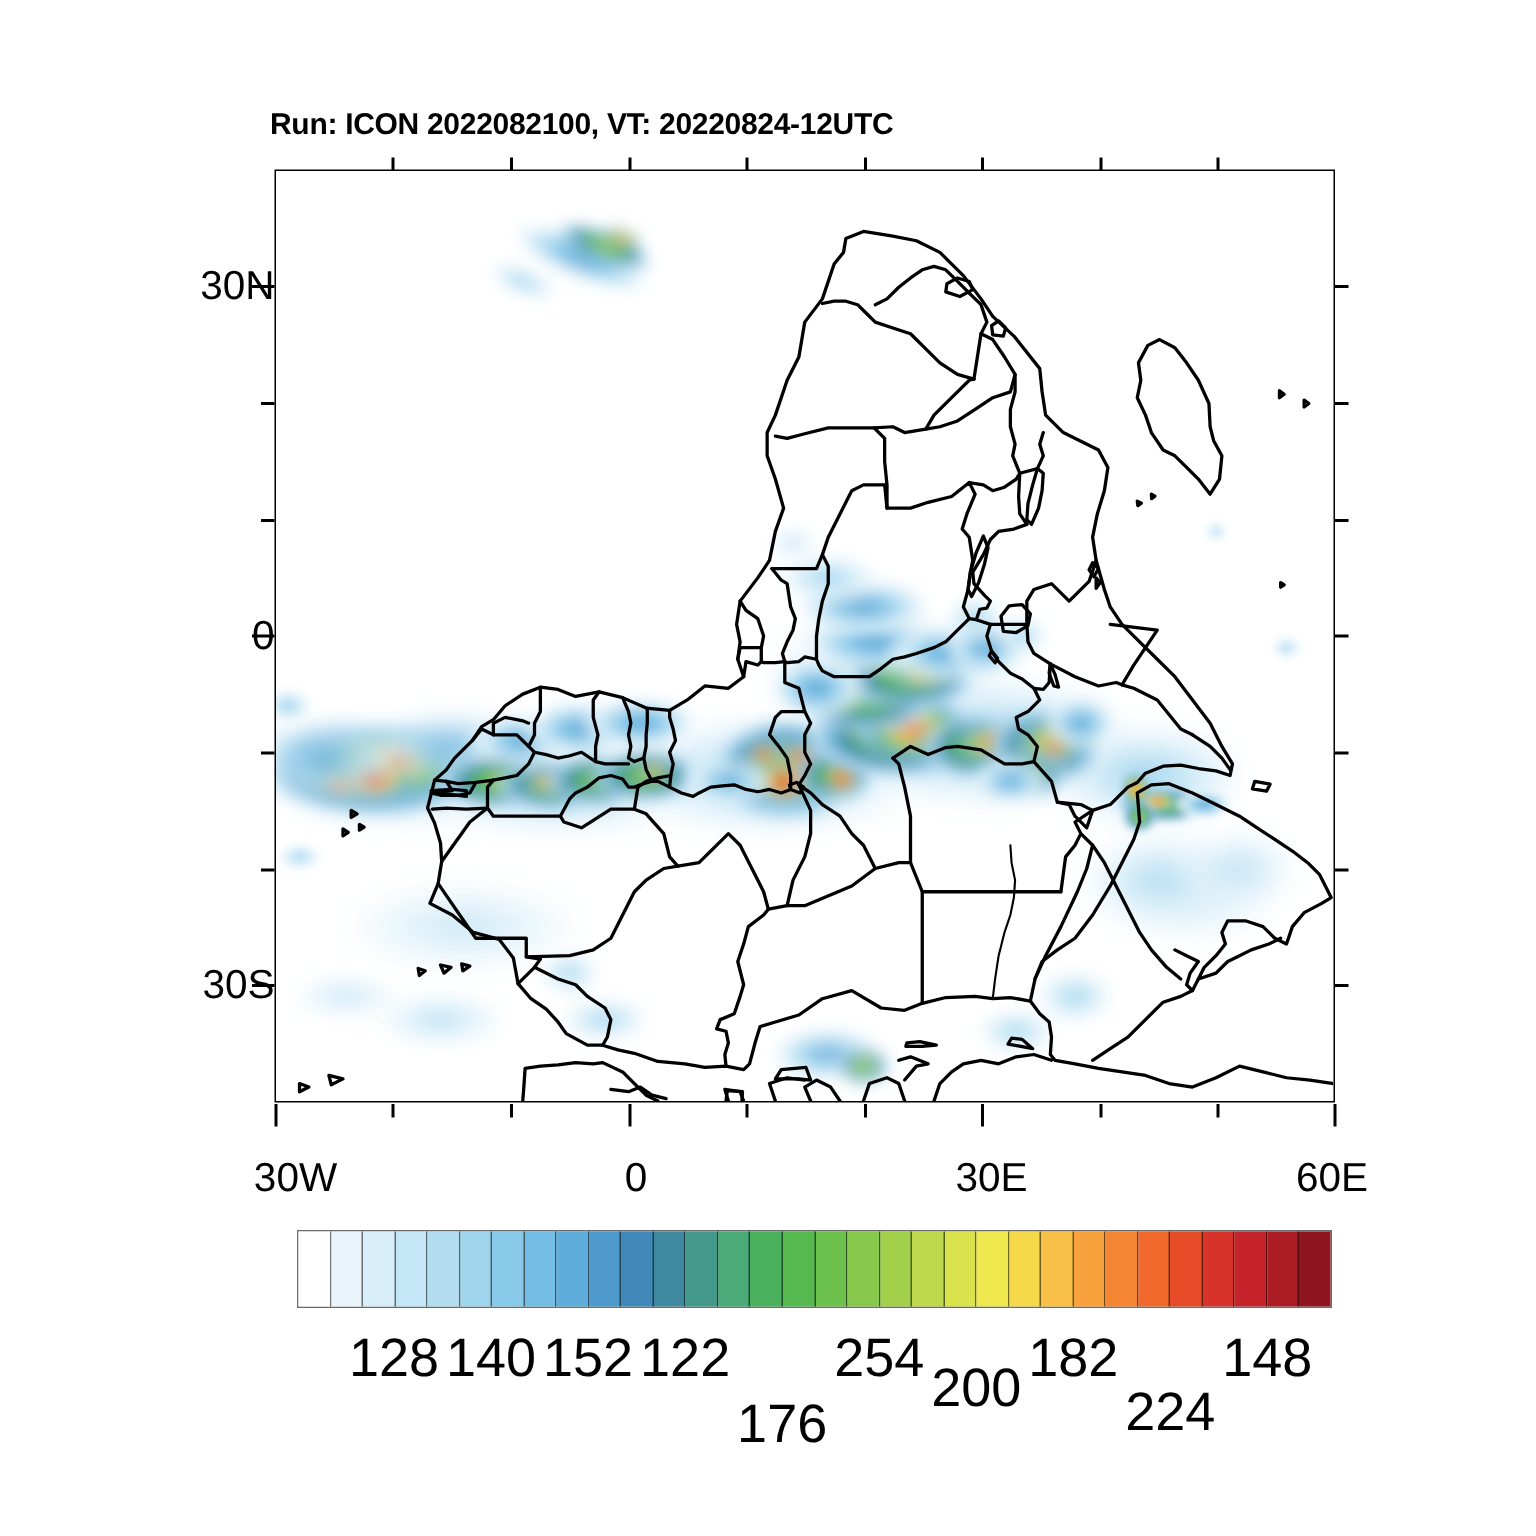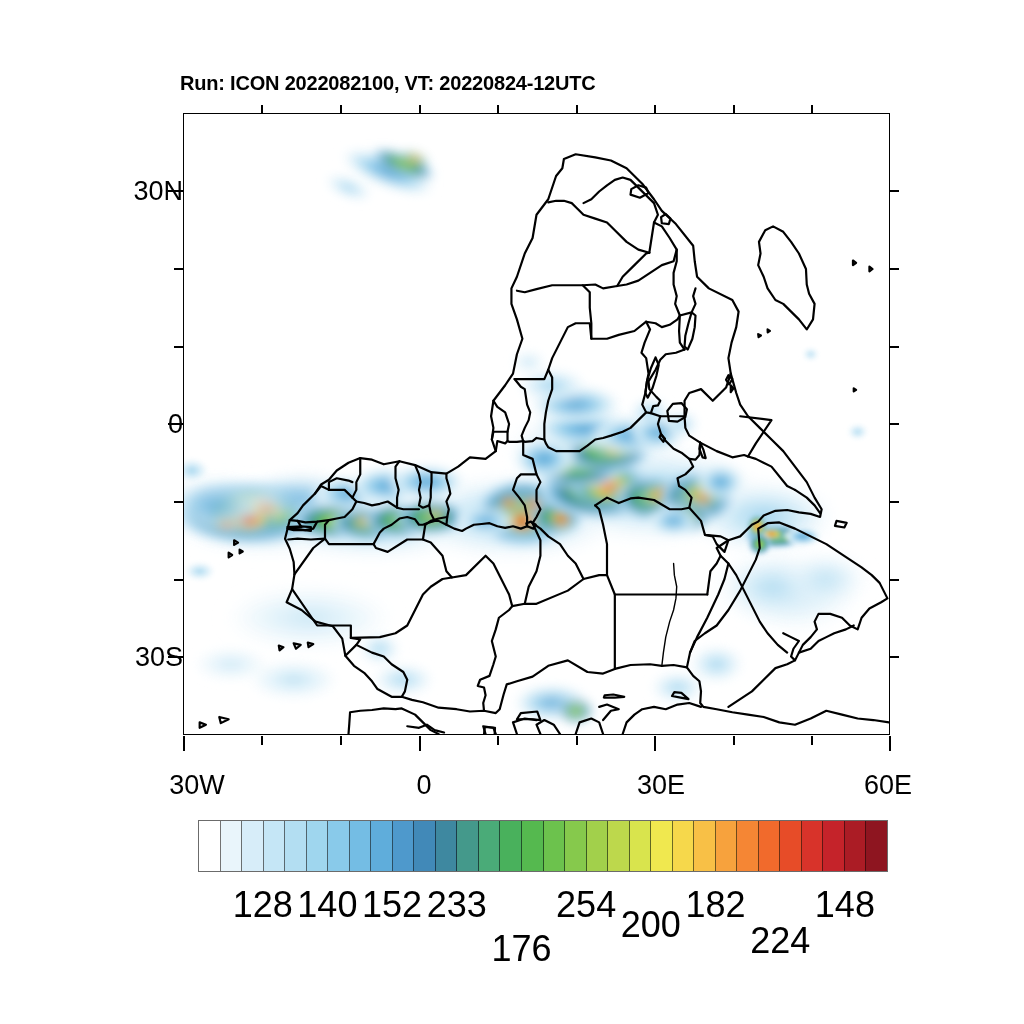--- a/index.html
+++ b/index.html
@@ -564,21 +564,21 @@
       <div class="cell" style="background: rgb(231, 76, 40);"></div>
       <div class="cell" style="background: rgb(216, 51, 42);"></div>
       <div class="cell" style="background: rgb(197, 35, 42);"></div>
       <div class="cell" style="background: rgb(171, 28, 37);"></div>
       <div class="cell" style="background: rgb(142, 21, 32);"></div>
     </div>
   <div id="cbar-labels">
       <div class="cblab" style="left: 262.688px; top: 884px;">128</div>
       <div class="cblab" style="left: 327.375px; top: 884px;">140</div>
       <div class="cblab" style="left: 392.062px; top: 884px;">152</div>
-      <div class="cblab" style="left: 456.75px; top: 884px;">233</div>
+      <div class="cblab" style="left: 456.75px; top: 884px;">122</div>
       <div class="cblab" style="left: 521.438px; top: 928px;">176</div>
       <div class="cblab" style="left: 586.125px; top: 884px;">254</div>
       <div class="cblab" style="left: 650.812px; top: 904px;">200</div>
       <div class="cblab" style="left: 715.5px; top: 884px;">182</div>
       <div class="cblab" style="left: 780.188px; top: 884px; margin-top: 36px;">224</div>
       <div class="cblab" style="left: 844.875px; top: 884px;">148</div>
     </div>
 
 </div>
 

